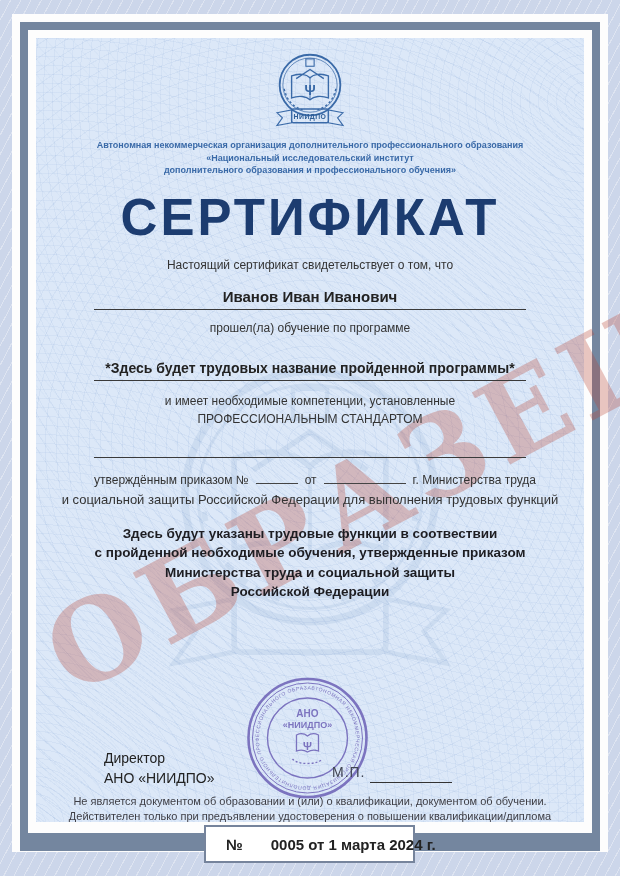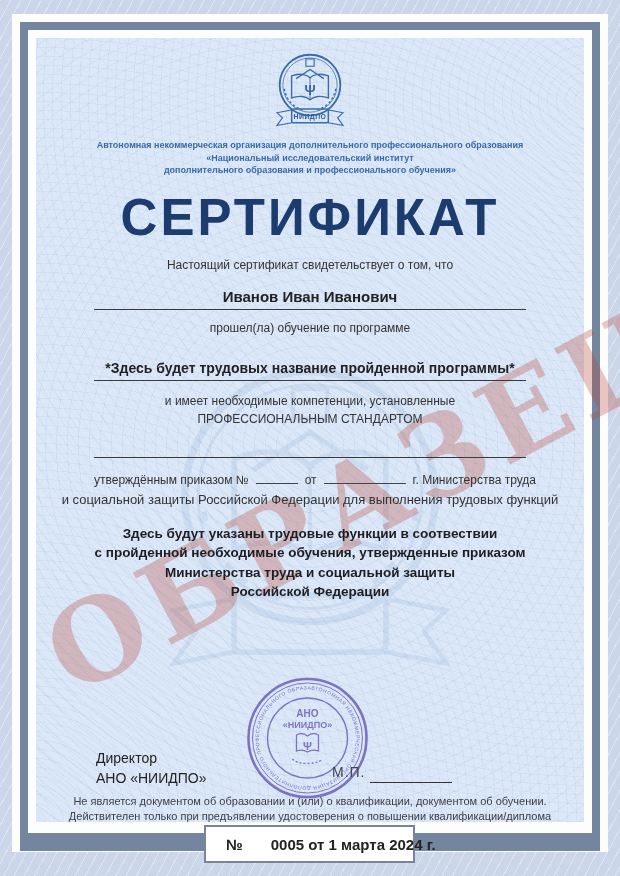--- a/index.html
+++ b/index.html
@@ -57,21 +57,21 @@
   .rule-wide { margin-top:31px; }
   .order1 { margin-top:13px; }
   .order2 { margin-top:5px; font-size:13px; margin-left:-40px; margin-right:-40px; }
   .blank { display:inline-block; height:13px; border-bottom:1.5px solid #444; vertical-align:baseline; margin:0 7px; }
   .blank-no { width:42px; } .blank-date { width:82px; }
   .functions { margin-top:17px; font-size:13.5px; font-weight:bold; color:#1d1d22; line-height:1.45; margin-left:-30px; margin-right:-30px; }
   .functions div { white-space:nowrap; }
   
   .sig-row { position:relative; height:192px; margin-left:-30px; margin-right:-30px; text-align:left; }
   .stamp { position:absolute; left:50%; top:73px; transform:translateX(-52%); opacity:.85; }
-  .director { position:absolute; left:32px; top:146px; font-size:14px; color:#222; line-height:1.45; }
+  .director { position:absolute; left:40px; top:146px; font-size:14px; color:#222; line-height:1.45; }
   .mp { position:absolute; left:268px; top:162px; font-size:14px; letter-spacing:1px; color:#3f4350; }
   .sig-line { position:absolute; left:306px; top:180px; width:82px; border-bottom:1.5px solid #333; }
   .fineprint { font-size:11px; color:#3d3d44; line-height:1.32; margin-left:-42px; margin-right:-42px; }
   .fineprint div { white-space:nowrap; }
   
   .number-box {
     position:absolute; left:204px; top:825px; width:211px; height:38px;
     background:#fff; border:2px solid #76849c; z-index:6;
     display:flex; align-items:center; font-size:15px; font-weight:bold; color:#222;
   }

